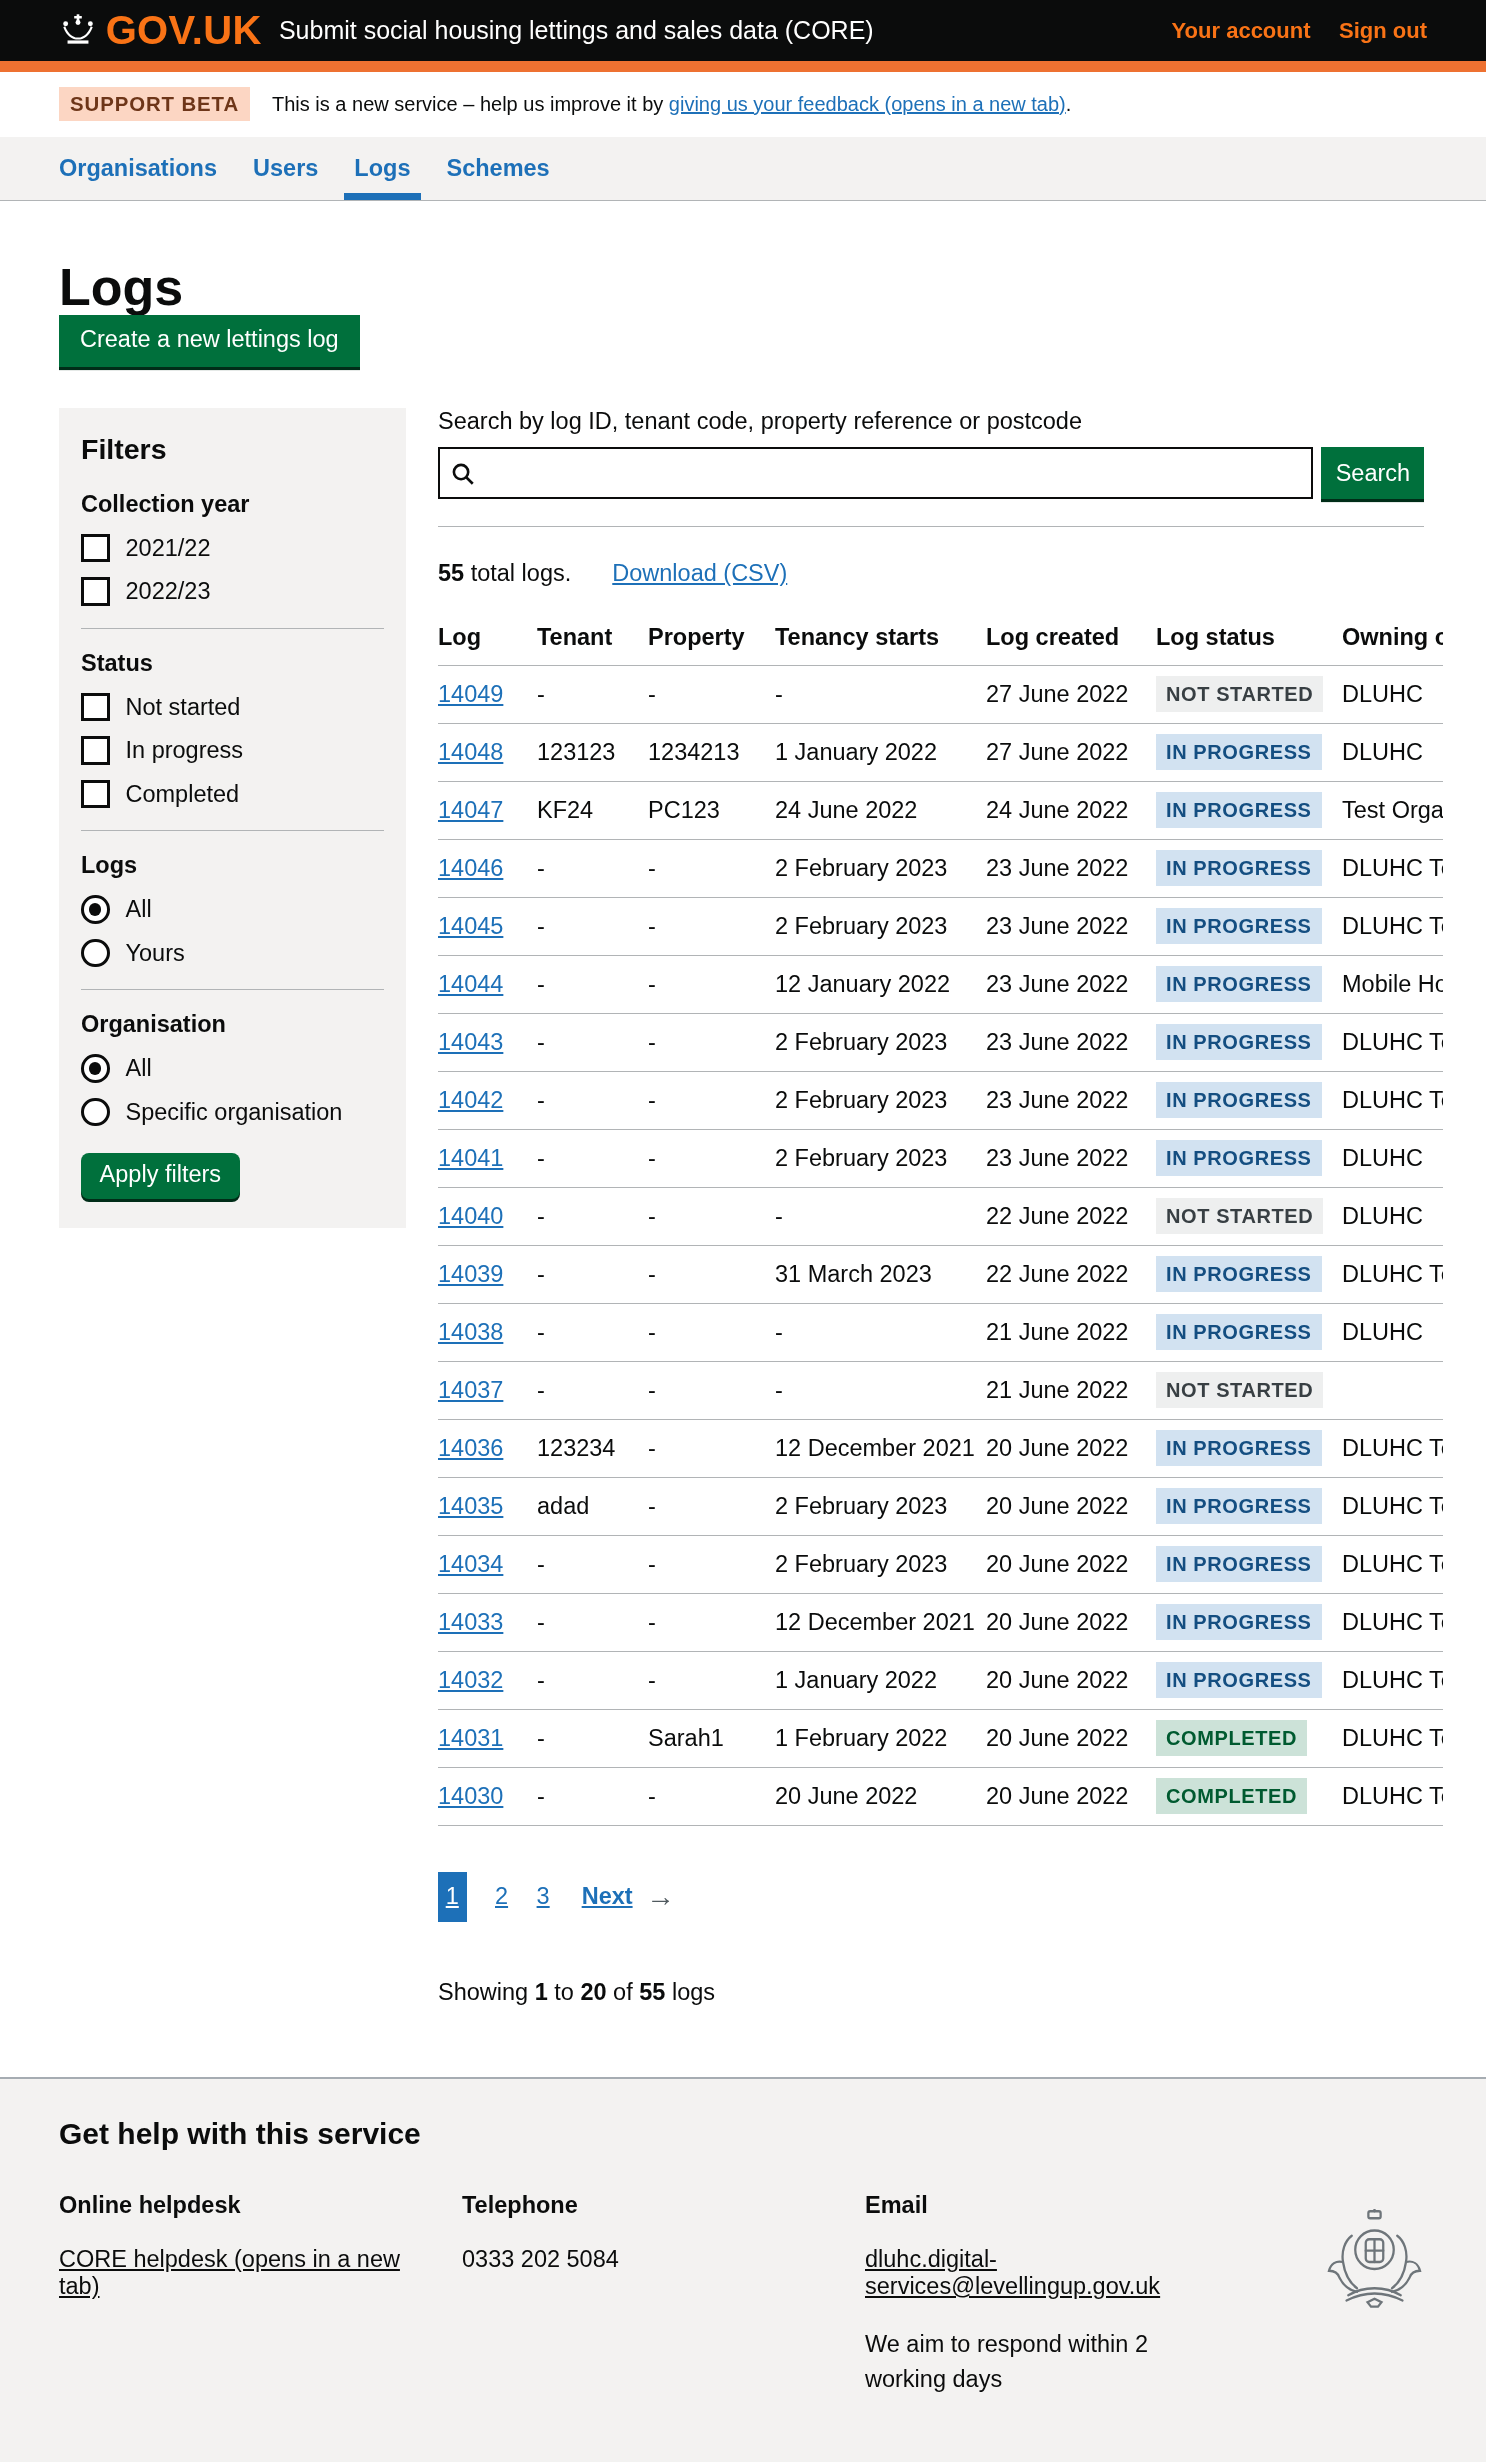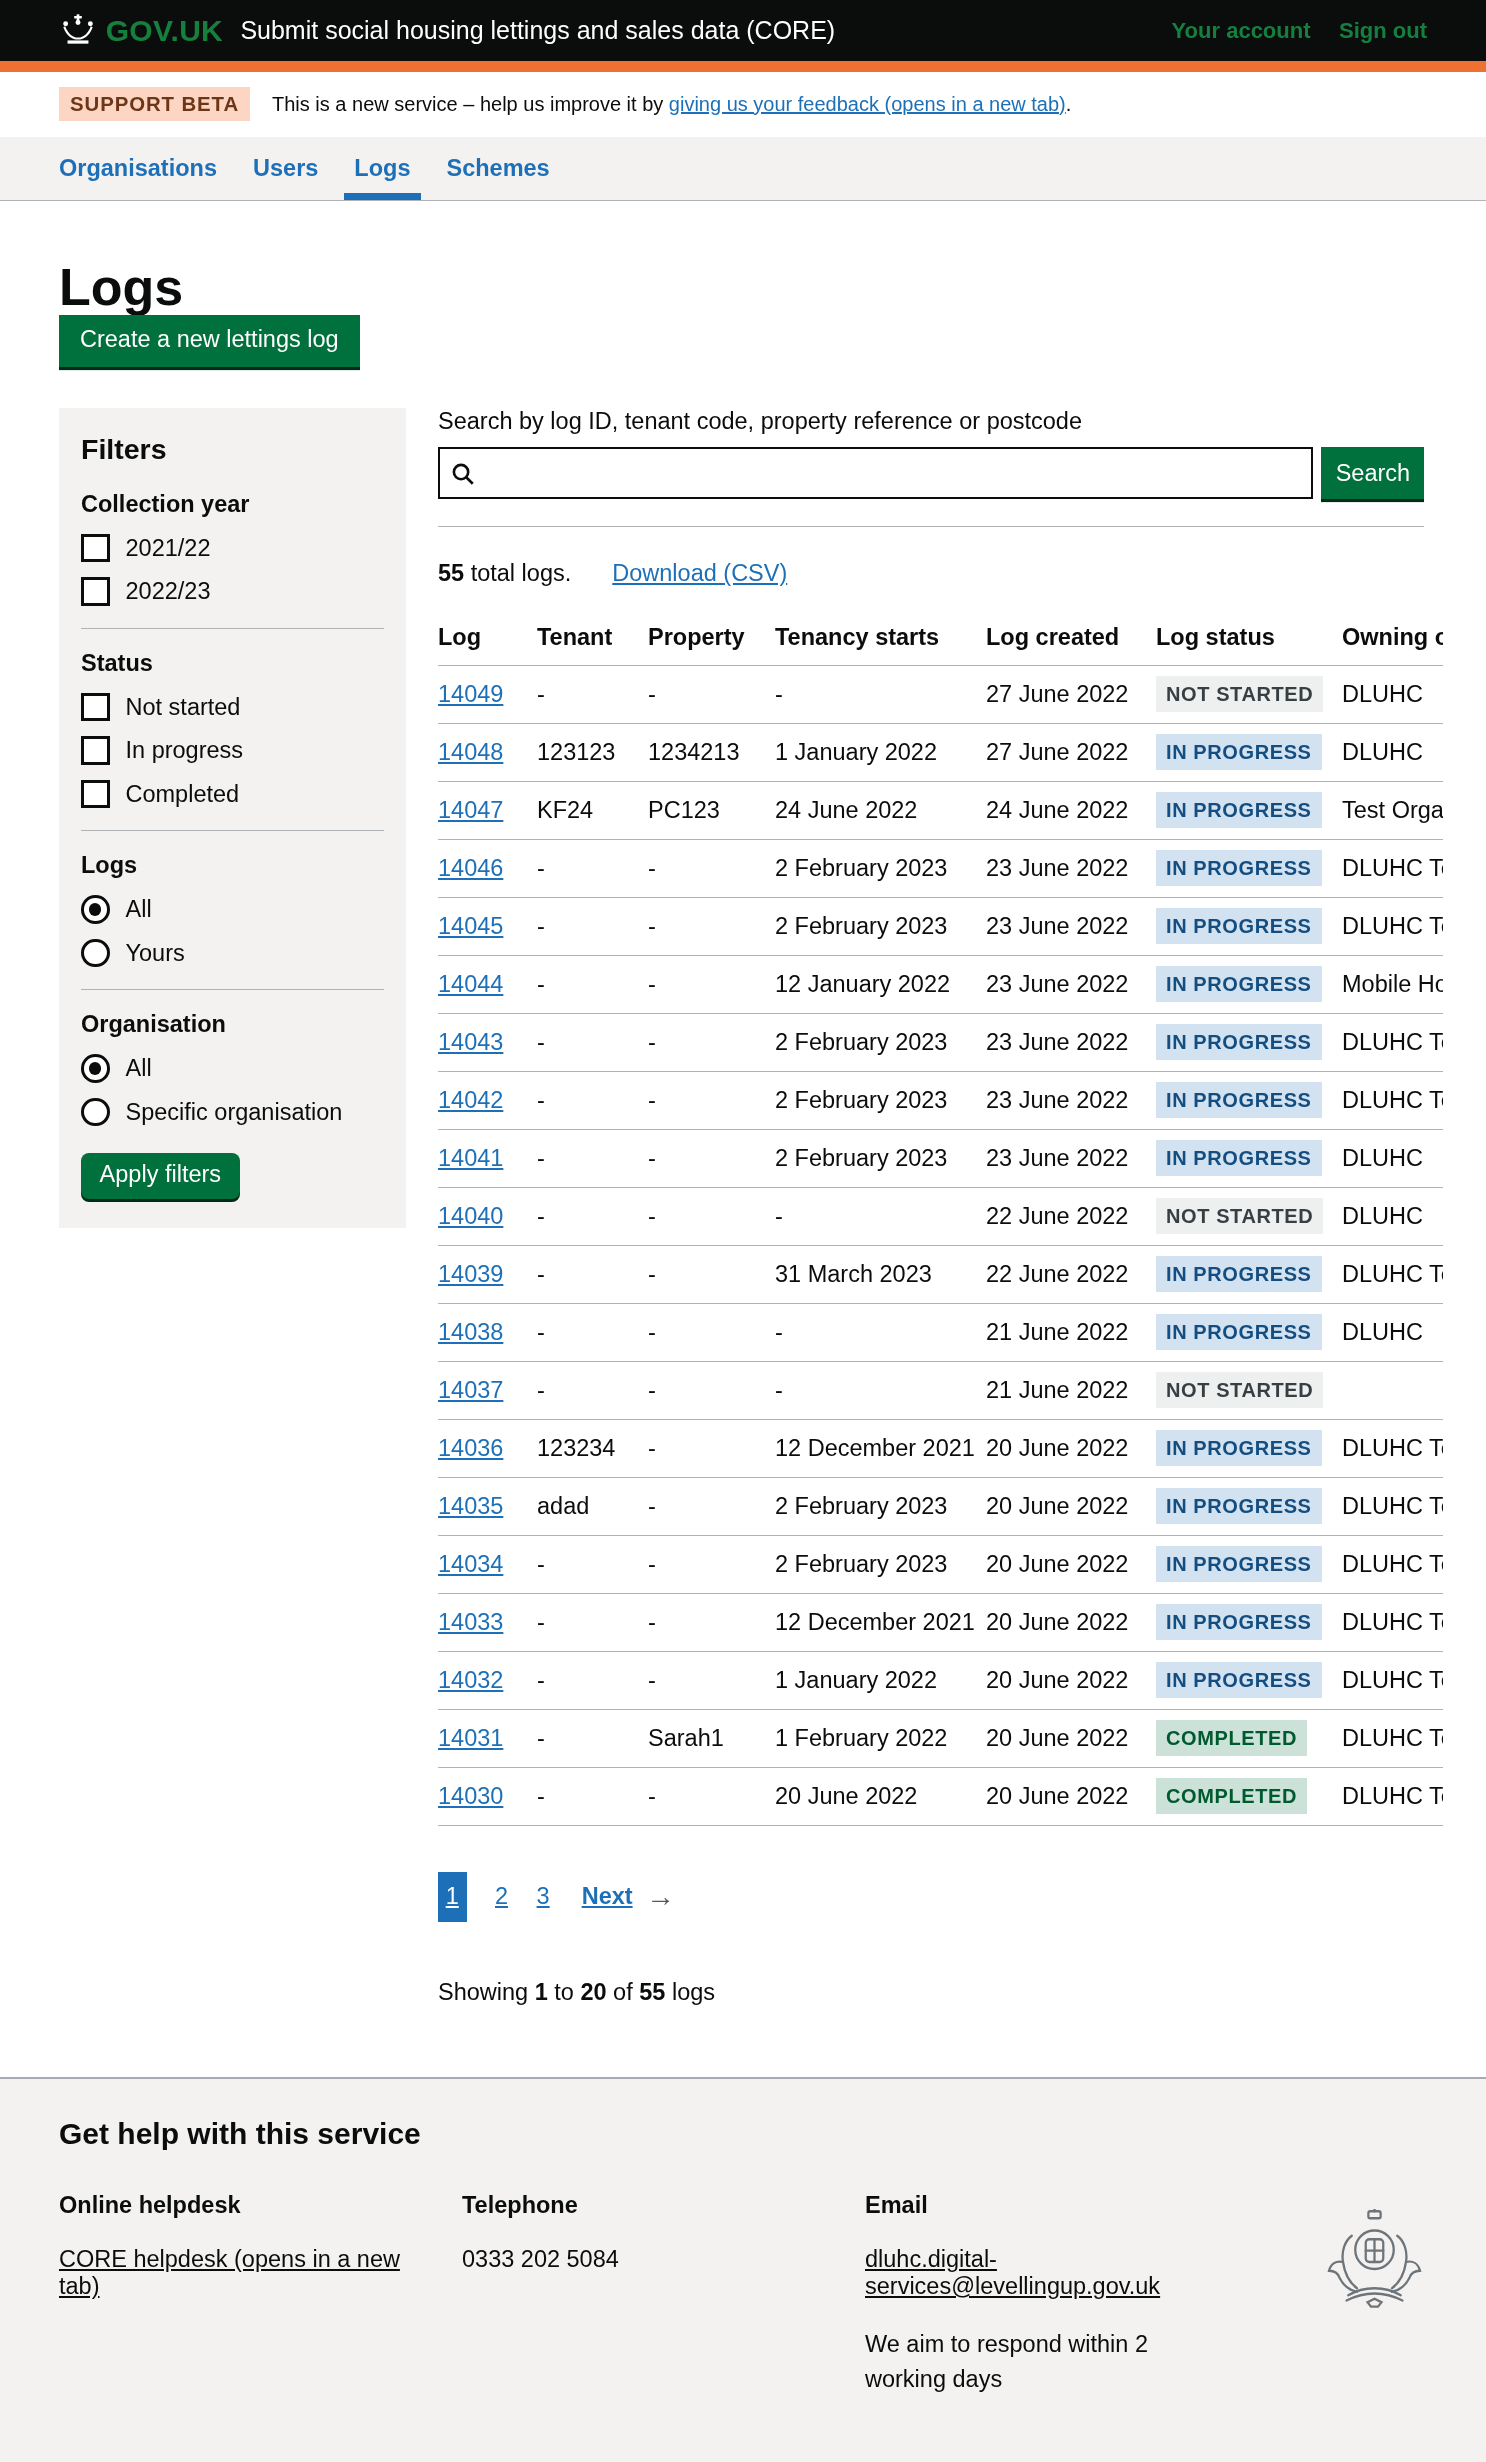--- a/index.html
+++ b/index.html
@@ -8,24 +8,24 @@
   body {
     width:1486px; height:2462px; overflow:hidden; position:relative;
     font-family:"Liberation Sans","DejaVu Sans",sans-serif; color:#0b0c0c;
   }
   a { cursor:pointer; }
 
   
   .site-header { background:#0b0c0c; height:61px; display:flex; align-items:center; }
   .header-inner { width:100%; padding:0 59px; display:flex; align-items:center; }
   .logo-wrap { display:flex; align-items:center; gap:8.7px; }
-  .logo-text { color:#15803d; font-weight:bold; font-size:30px; letter-spacing:0.3px; }
+  .logo-text { color:#f97316; font-weight:bold; font-size:40px; letter-spacing:0.3px; }
   .service-name { color:#fff; font-size:25px; margin-left:17.3px; }
   .header-links { margin-left:auto; display:flex; gap:28.5px; }
-  .header-links a { color:#15803d; font-size:22px; font-weight:bold; text-decoration:none; }
+  .header-links a { color:#f97316; font-size:22px; font-weight:bold; text-decoration:none; }
   .orange-bar { height:11px; background:#ee7131; }
 
   
   .phase-banner { background:#fff; padding:15px 0 16px; }
   .phase-inner { padding:0 59px; display:flex; align-items:center; }
   .phase-tag {
     background:#fcd6c3; color:#6e3619; font-weight:bold; font-size:20.4px;
     letter-spacing:0.9px; padding:5.6px 11px; text-transform:uppercase; flex:0 0 auto;
   }
   .phase-text { font-size:20px; margin-left:22px; }

